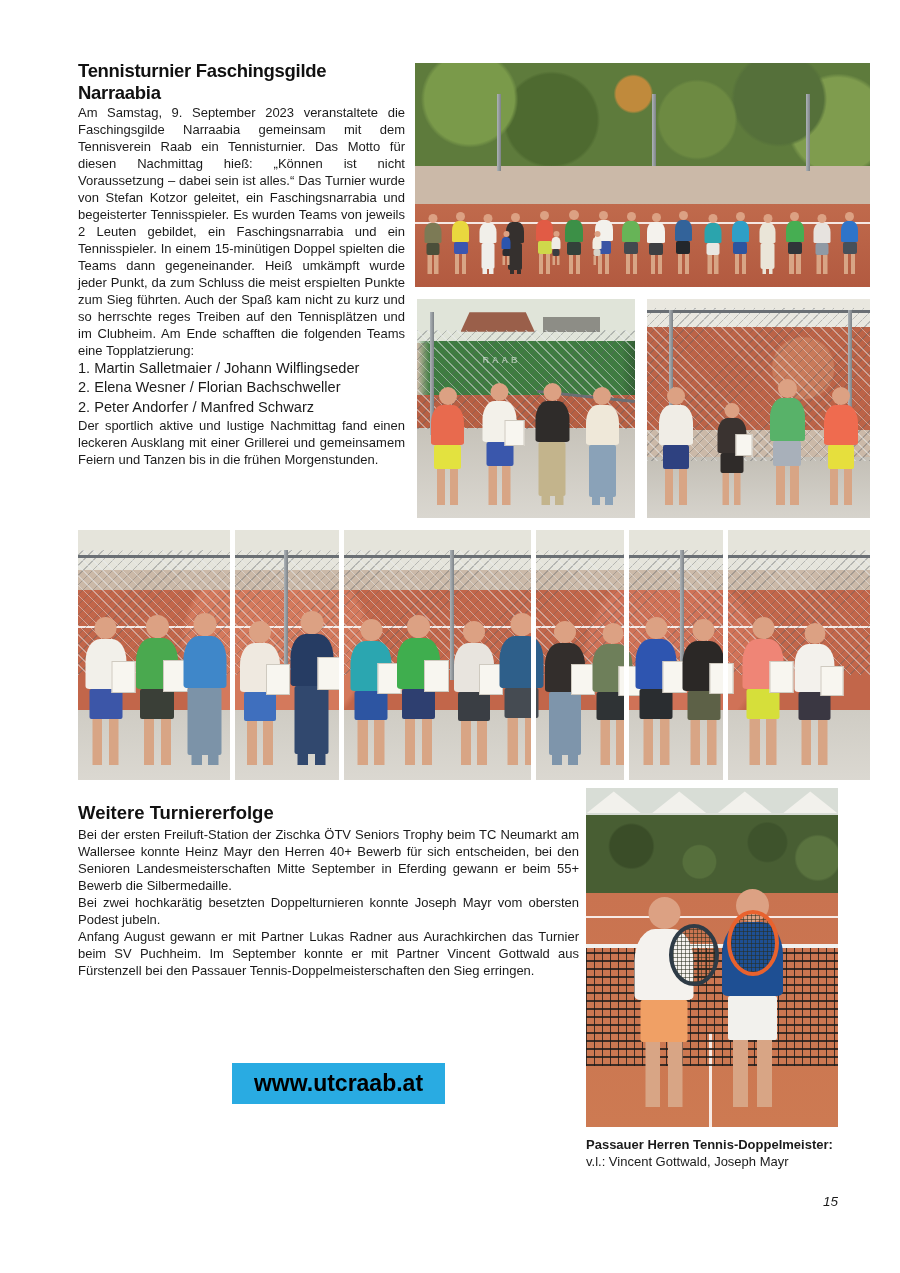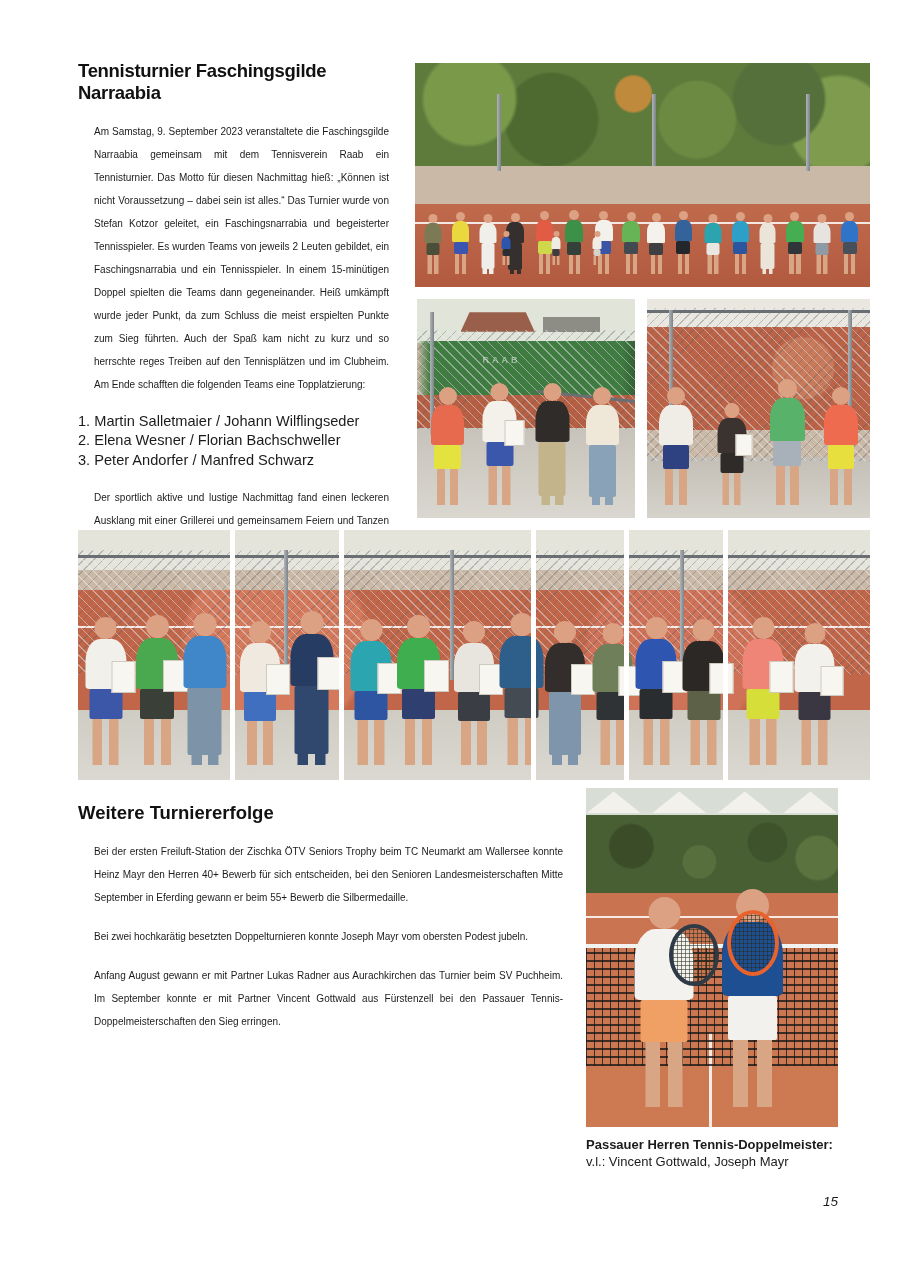--- a/index.html
+++ b/index.html
@@ -3,21 +3,21 @@
 <meta charset="utf-8">
 <style>
   html,body{margin:0;padding:0;background:#888;}
   #page{position:relative;width:900px;height:1273px;background:#ffffff;margin:0 auto;
         font-family:"Liberation Sans",sans-serif;color:#1b1b1b;overflow:hidden;}
   .abs{position:absolute;}
 
   
   #article1{left:78px;top:60px;width:327px;}
   .h1{font-size:18.5px;font-weight:bold;line-height:22px;letter-spacing:-0.3px;color:#111;}
-  .body-txt{font-size:10px;line-height:23px;text-align:justify;hyphens:auto;margin:16px;}
+  .body-txt{font-size:13px;line-height:17px;text-align:justify;hyphens:auto;margin:0;}
   .rank-line{font-size:14.6px;line-height:19.4px;text-align:left;}
   #article2{left:78px;top:802px;width:501px;}
   .h2{font-size:18.5px;font-weight:bold;line-height:22px;color:#111;margin-bottom:2px;}
 
   
   #website-banner{left:232px;top:1063px;width:213px;height:41px;display:flex;
       align-items:center;justify-content:center;font-size:23px;font-weight:bold;color:#000;}
 
   
   #photo-caption{left:586px;top:1137px;width:260px;font-size:13px;line-height:16.5px;}
@@ -110,21 +110,21 @@
 <body>
 
 <div id="page">
 
   <div id="article1" class="abs">
     <div class="h1">Tennisturnier Faschingsgilde Narraabia</div>
     <p class="body-txt">Am Samstag, 9. September 2023 veranstaltete die Faschingsgilde Narraabia gemeinsam mit dem Tennisverein Raab ein Tennisturnier. Das Motto für diesen Nachmittag hieß: „Können ist nicht Voraussetzung – dabei sein ist alles.“ Das Turnier wurde von Stefan Kotzor geleitet, ein Faschingsnarrabia und begeisterter Tennisspieler. Es wurden Teams von jeweils 2 Leuten gebildet, ein Faschingsnarrabia und ein Tennisspieler. In einem 15-minütigen Doppel spielten die Teams dann gegeneinander. Heiß umkämpft wurde jeder Punkt, da zum Schluss die meist erspielten Punkte zum Sieg führten. Auch der Spaß kam nicht zu kurz und so herrschte reges Treiben auf den Tennisplätzen und im Clubheim. Am Ende schafften die folgenden Teams eine Topplatzierung:</p>
     <div>
         <div class="rank-line">1. Martin Salletmaier / Johann Wilflingseder</div>
         <div class="rank-line">2. Elena Wesner / Florian Bachschweller</div>
-        <div class="rank-line">3. Peter Andorfer / Manfred Schwarz</div>
+        <div class="rank-line">2. Peter Andorfer / Manfred Schwarz</div>
       </div>
     <p class="body-txt">Der sportlich aktive und lustige Nachmittag fand einen leckeren Ausklang mit einer Grillerei und gemeinsamem Feiern und Tanzen bis in die frühen Morgenstunden.</p>
   </div>
 
   <div id="photo-group" class="photo">
     <div class="layer trees"></div>
     <div class="layer p1-court">
       <div class="white-line" style="left:0;right:0;top:22%;height:2px;"></div>
     </div>
     <div class="post" style="left:18%;top:14%;height:34%;"></div>
@@ -479,20 +479,21 @@
           <div class="f-head" style="height: 33px; width: 33px; background: rgb(220, 161, 131);"></div>
           <div class="f-shirt" style="height: 74px; background: rgb(30, 79, 147);"></div>
           <div class="f-pants" style="height: 44px; background: rgb(242, 241, 237);"></div>
           <div class="f-legs" style="background: linear-gradient(90deg, rgb(216, 165, 133) 0px, rgb(216, 165, 133) 38%, transparent 38%, transparent 62%, rgb(216, 165, 133) 62%, rgb(216, 165, 133) 100%);"></div>
         </div>
       </div>
     <div id="racket-dark" class="racket"></div>
     <div id="racket-orange" class="racket"></div>
   </div>
 
+  <div id="website-banner" class="abs" style="background: rgb(41, 171, 226);">www.utcraab.at</div>
 
   <div id="photo-caption" class="abs">
     <div class="cap1">Passauer Herren Tennis-Doppelmeister:</div>
     <div class="cap2">v.l.: Vincent Gottwald, Joseph Mayr</div>
   </div>
   <div id="page-number" class="abs">15</div>
 
 </div>
 
 </body></html>

